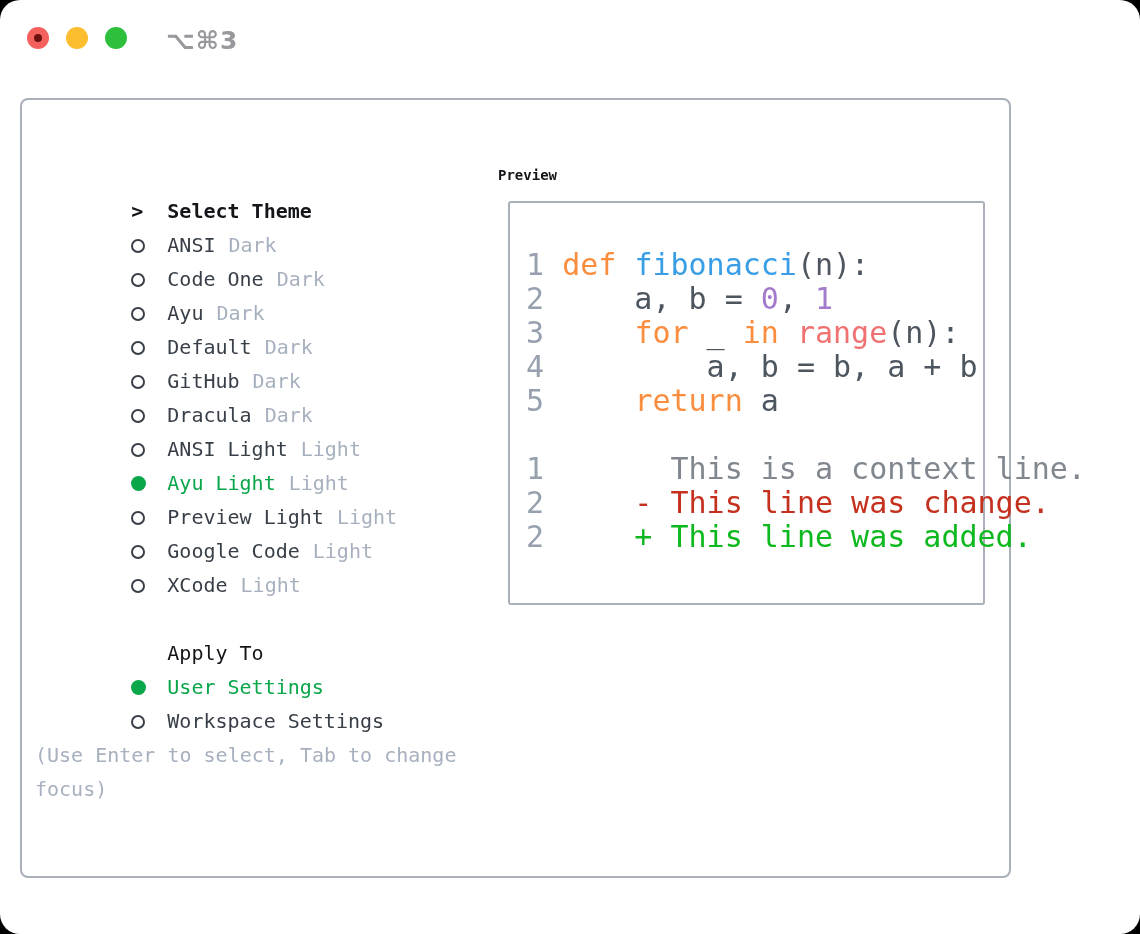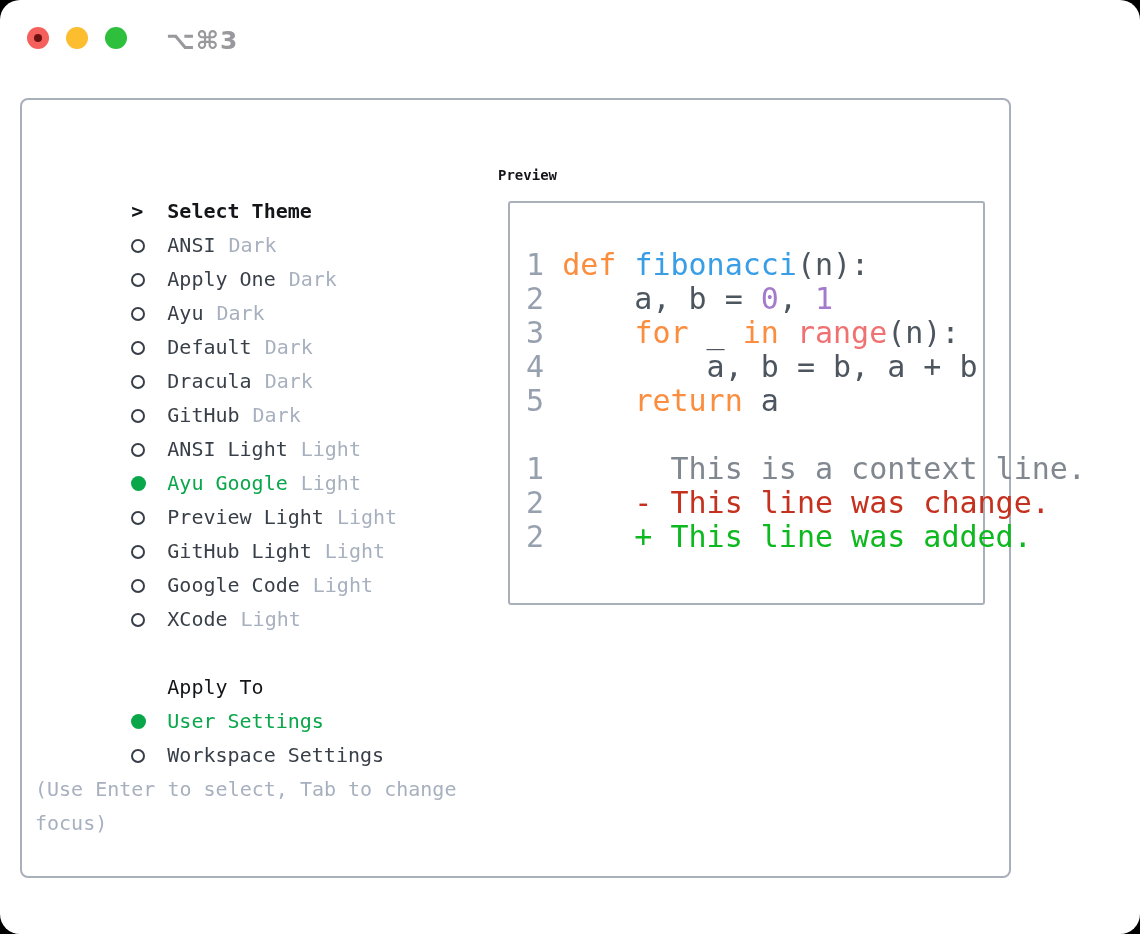--- a/index.html
+++ b/index.html
@@ -109,45 +109,42 @@
     <div class="left-col">
 
       <div class="row">
         <span class="prefix"><span class="prompt">&gt;</span></span><span class="hdr">Select Theme</span>
       </div>
 
       <div class="row">
         <span class="prefix"><span class="radio"></span></span><span class="name">ANSI</span><span class="variant">Dark</span>
       </div>
       <div class="row">
-        <span class="prefix"><span class="radio"></span></span><span class="name">Apply One</span><span class="variant">Dark</span>
+        <span class="prefix"><span class="radio"></span></span><span class="name">Code One</span><span class="variant">Dark</span>
       </div>
       <div class="row">
         <span class="prefix"><span class="radio"></span></span><span class="name">Ayu</span><span class="variant">Dark</span>
       </div>
       <div class="row">
         <span class="prefix"><span class="radio"></span></span><span class="name">Default</span><span class="variant">Dark</span>
       </div>
       <div class="row">
-        <span class="prefix"><span class="radio"></span></span><span class="name">Dracula</span><span class="variant">Dark</span>
+        <span class="prefix"><span class="radio"></span></span><span class="name">GitHub</span><span class="variant">Dark</span>
       </div>
       <div class="row">
-        <span class="prefix"><span class="radio"></span></span><span class="name">GitHub</span><span class="variant">Dark</span>
+        <span class="prefix"><span class="radio"></span></span><span class="name">Dracula</span><span class="variant">Dark</span>
       </div>
       <div class="row">
         <span class="prefix"><span class="radio"></span></span><span class="name">ANSI Light</span><span class="variant">Light</span>
       </div>
       <div class="row sel">
-        <span class="prefix"><span class="radio filled"></span></span><span class="name">Ayu Google</span><span class="variant">Light</span>
+        <span class="prefix"><span class="radio filled"></span></span><span class="name">Ayu Light</span><span class="variant">Light</span>
       </div>
       <div class="row">
         <span class="prefix"><span class="radio"></span></span><span class="name">Preview Light</span><span class="variant">Light</span>
-      </div>
-      <div class="row">
-        <span class="prefix"><span class="radio"></span></span><span class="name">GitHub Light</span><span class="variant">Light</span>
       </div>
       <div class="row">
         <span class="prefix"><span class="radio"></span></span><span class="name">Google Code</span><span class="variant">Light</span>
       </div>
       <div class="row">
         <span class="prefix"><span class="radio"></span></span><span class="name">XCode</span><span class="variant">Light</span>
       </div>
 
       <div class="row spacer"></div>
 

